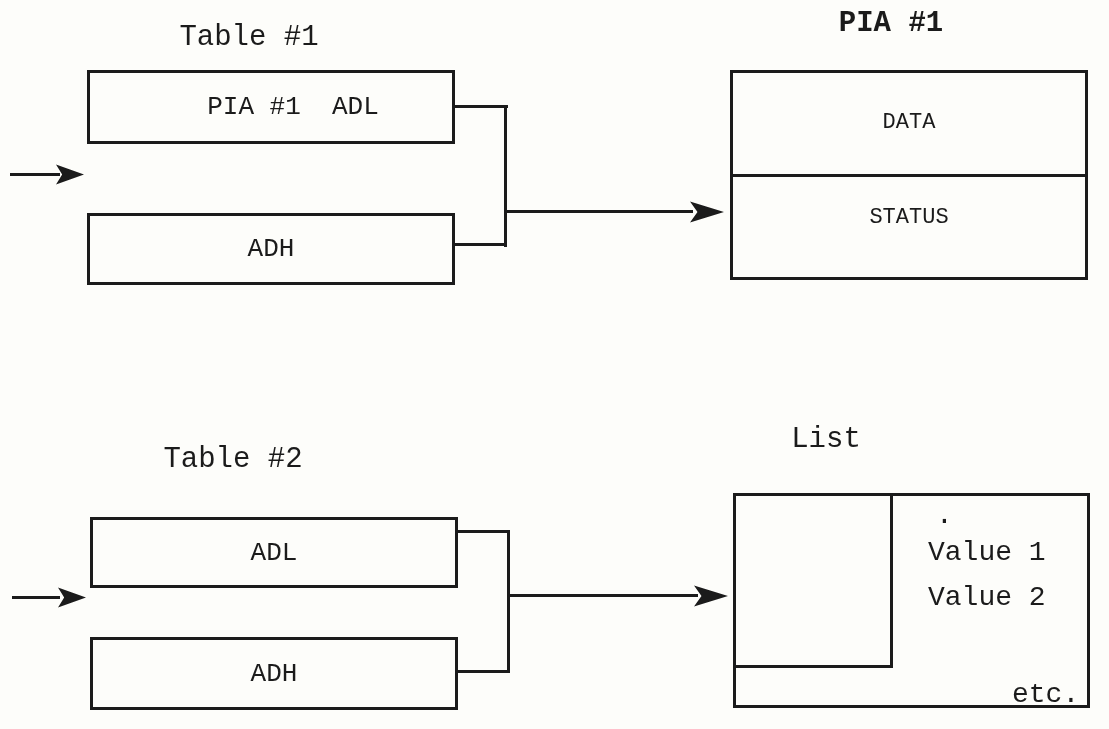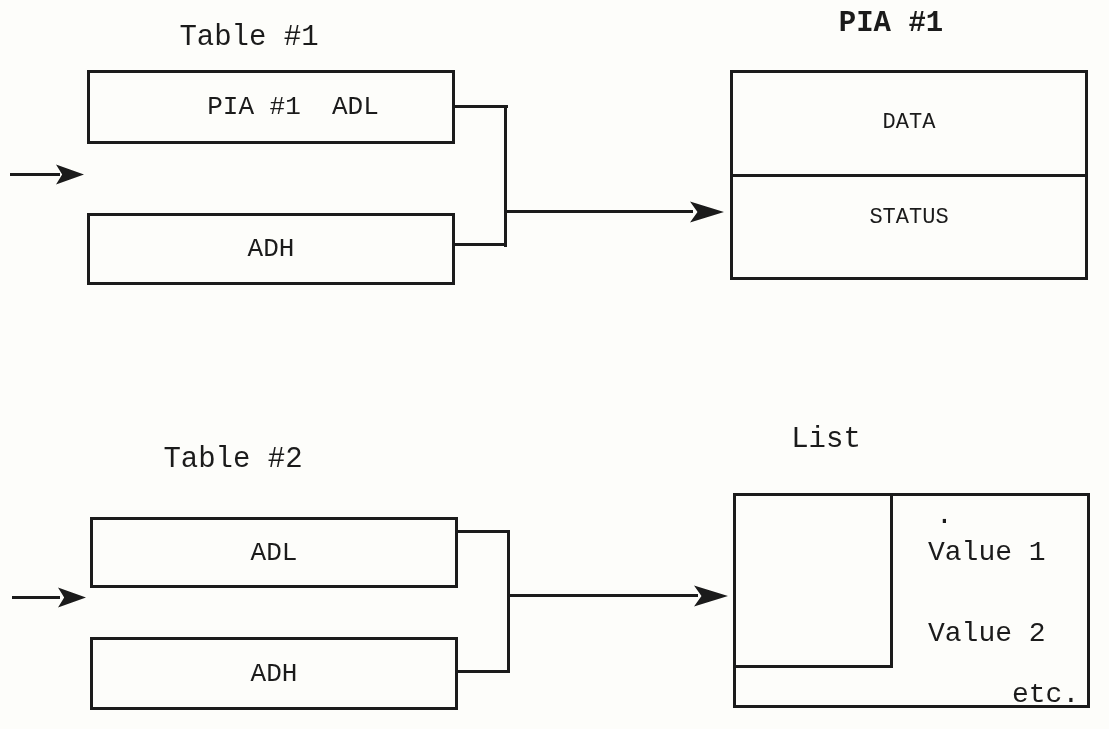--- a/index.html
+++ b/index.html
@@ -103,16 +103,16 @@
 
   <div class="heading" style="left:826px;top:424px;">List</div>
 
   <div class="box" style="left:733px;top:493px;width:357px;height:215px;"></div>
   <div class="line" style="left:890px;top:493px;width:3px;height:175px;"></div>
   <div class="line" style="left:733px;top:665px;width:160px;height:3px;"></div>
 
   <div class="dot" style="left:936px;top:502px;">.</div>
 
   <div class="listtext" style="left:928px;top:537px;">Value 1</div>
-  <div class="listtext" style="left:928px;top:582px;margin-top:36px;">Value 2</div>
+  <div class="listtext" style="left:928px;top:582px;">Value 2</div>
   <div class="listtext" style="left:1012px;top:679px;">etc.</div>
 
 </div>
 
 </body></html>

